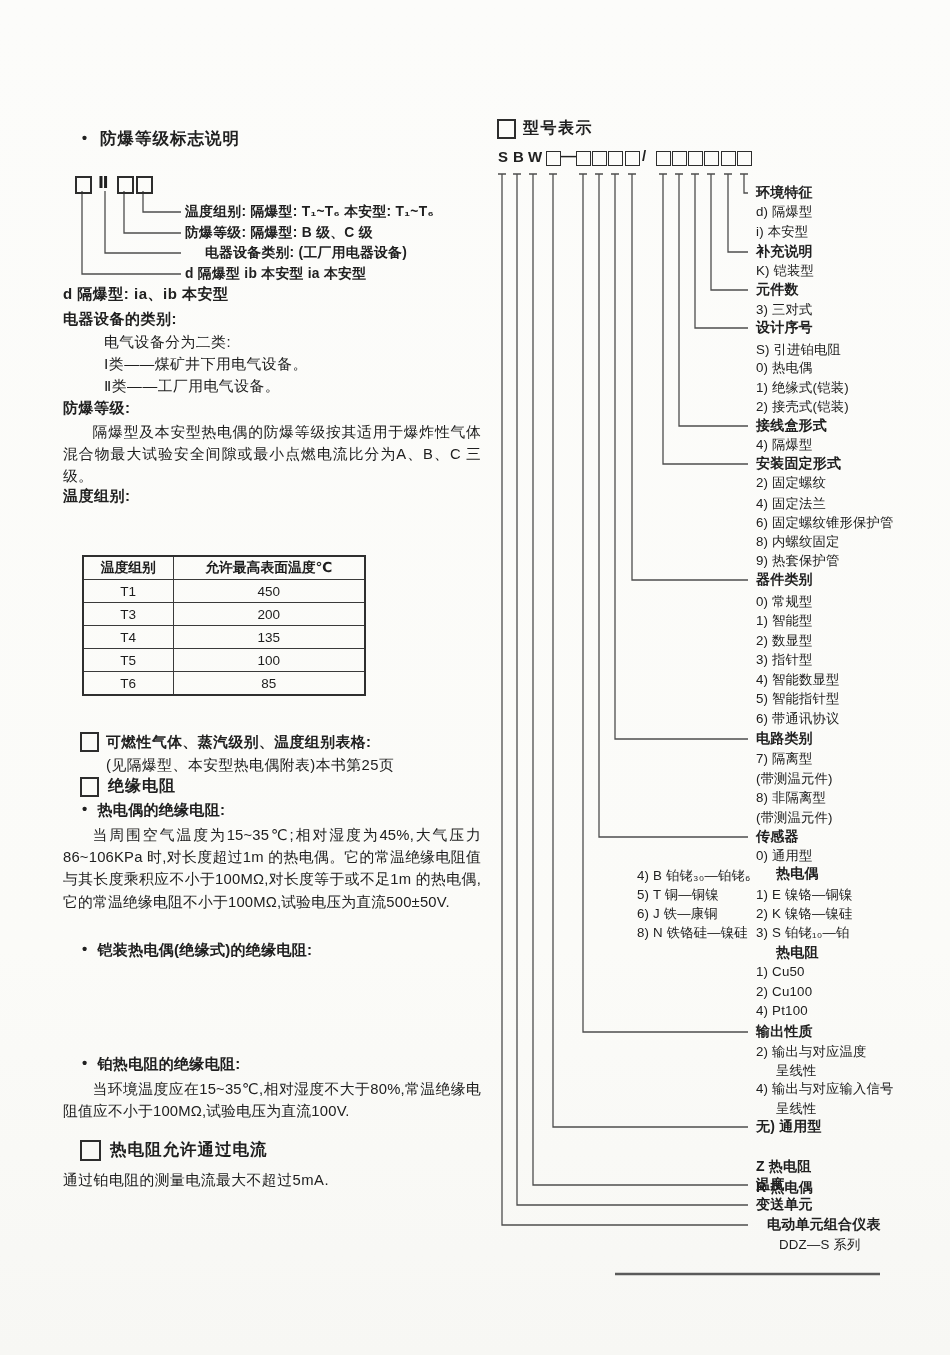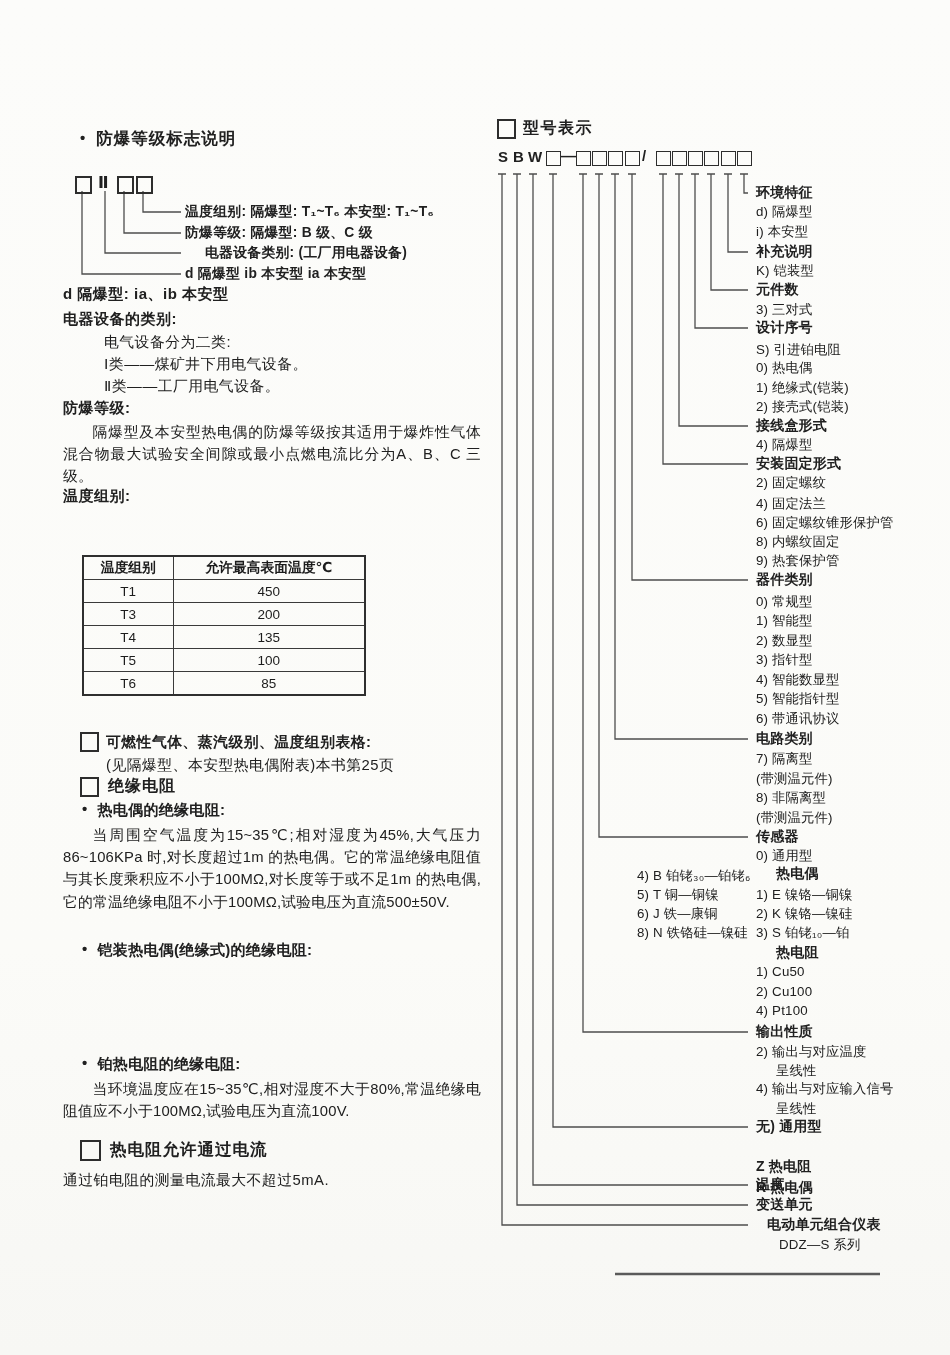--- a/index.html
+++ b/index.html
@@ -61,21 +61,21 @@
       <path d="M659,174 H667 M663,174 V464 H748"></path>
       <path d="M675,174 H683 M679,174 V426 H748"></path>
       <path d="M691,174 H699 M695,174 V328 H748"></path>
       <path d="M707,174 H715 M711,174 V290 H748"></path>
       <path d="M724,174 H732 M728,174 V252 H748"></path>
       <path d="M740,174 H748 M744,174 V193 H748"></path>
     </g>
     <path d="M615,1274 H880" stroke="#5a5a5a" stroke-width="2.4" fill="none"></path>
   </svg>
 
-  <div class="abs h1" style="left:80px;top:128px;"><span class="bul">•</span><span>防爆等级标志说明</span></div>
+  <div class="abs h1" style="left:80px;top:128px;font-family:Liberation Mono, monospace;"><span class="bul">•</span><span>防爆等级标志说明</span></div>
 
   <span class="sq" style="left:75px;top:176px;"></span>
   <span class="roman" style="left:98px;top:173px;"></span>
   <span class="roman" style="left:98px;top:173px;">Ⅱ</span>
   <span class="sq" style="left:117px;top:176px;"></span>
   <span class="sq" style="left:136px;top:176px;"></span>
 
   <div class="dl" style="top:203px;">温度组别: 隔爆型: T₁~T₆   本安型: T₁~T₆</div>
   <div class="dl" style="top:224px;">防爆等级: 隔爆型: B 级、C 级</div>
   <div class="dl" style="top:244px;padding-left:20px;">电器设备类别: (工厂用电器设备)</div>

